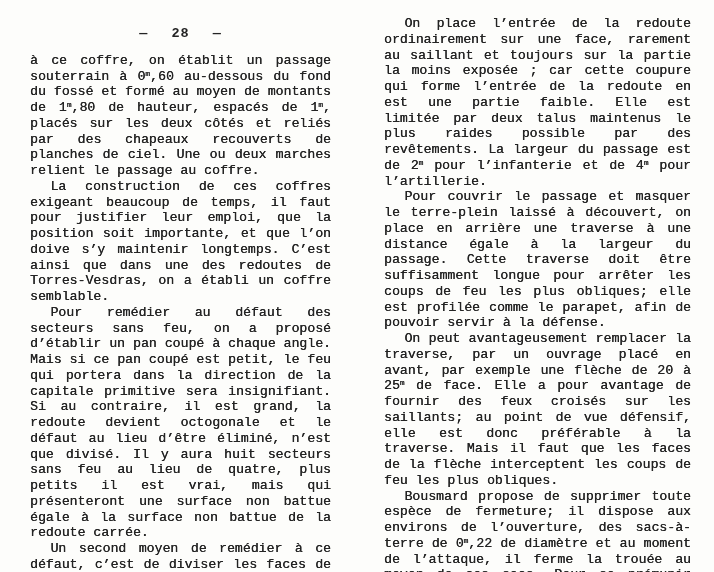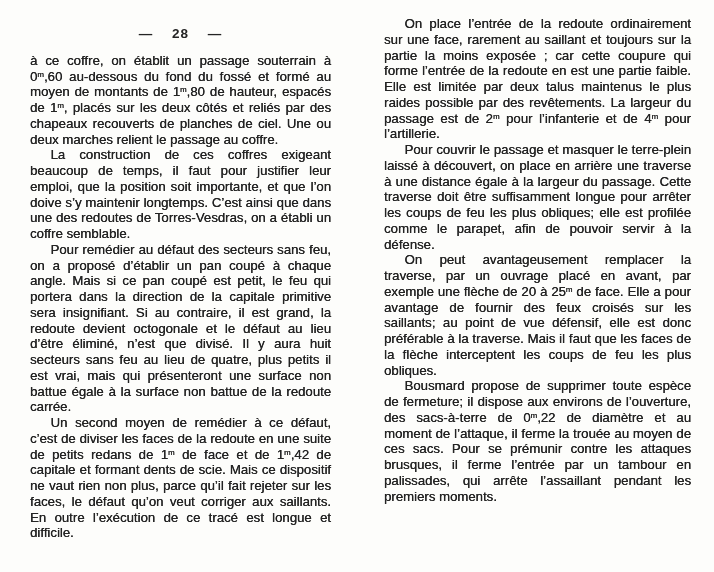--- a/index.html
+++ b/index.html
@@ -11,21 +11,21 @@
     margin: 0;
     padding: 0;
     background: var(--page-background);
   }
   .scan {
     position: relative;
     width: 714px;
     height: 572px;
     overflow: hidden;
     background: var(--page-background);
-    font-family: Liberation Sans, sans-serif;
+    font-family: Liberation Mono, monospace;
     color: var(--ink);
   }
   .page {
     position: absolute;
     font-size: 13.2px;
     line-height: 15.75px;
     text-align: justify;
     hyphens: none;
     -webkit-hyphens: none;
   }

